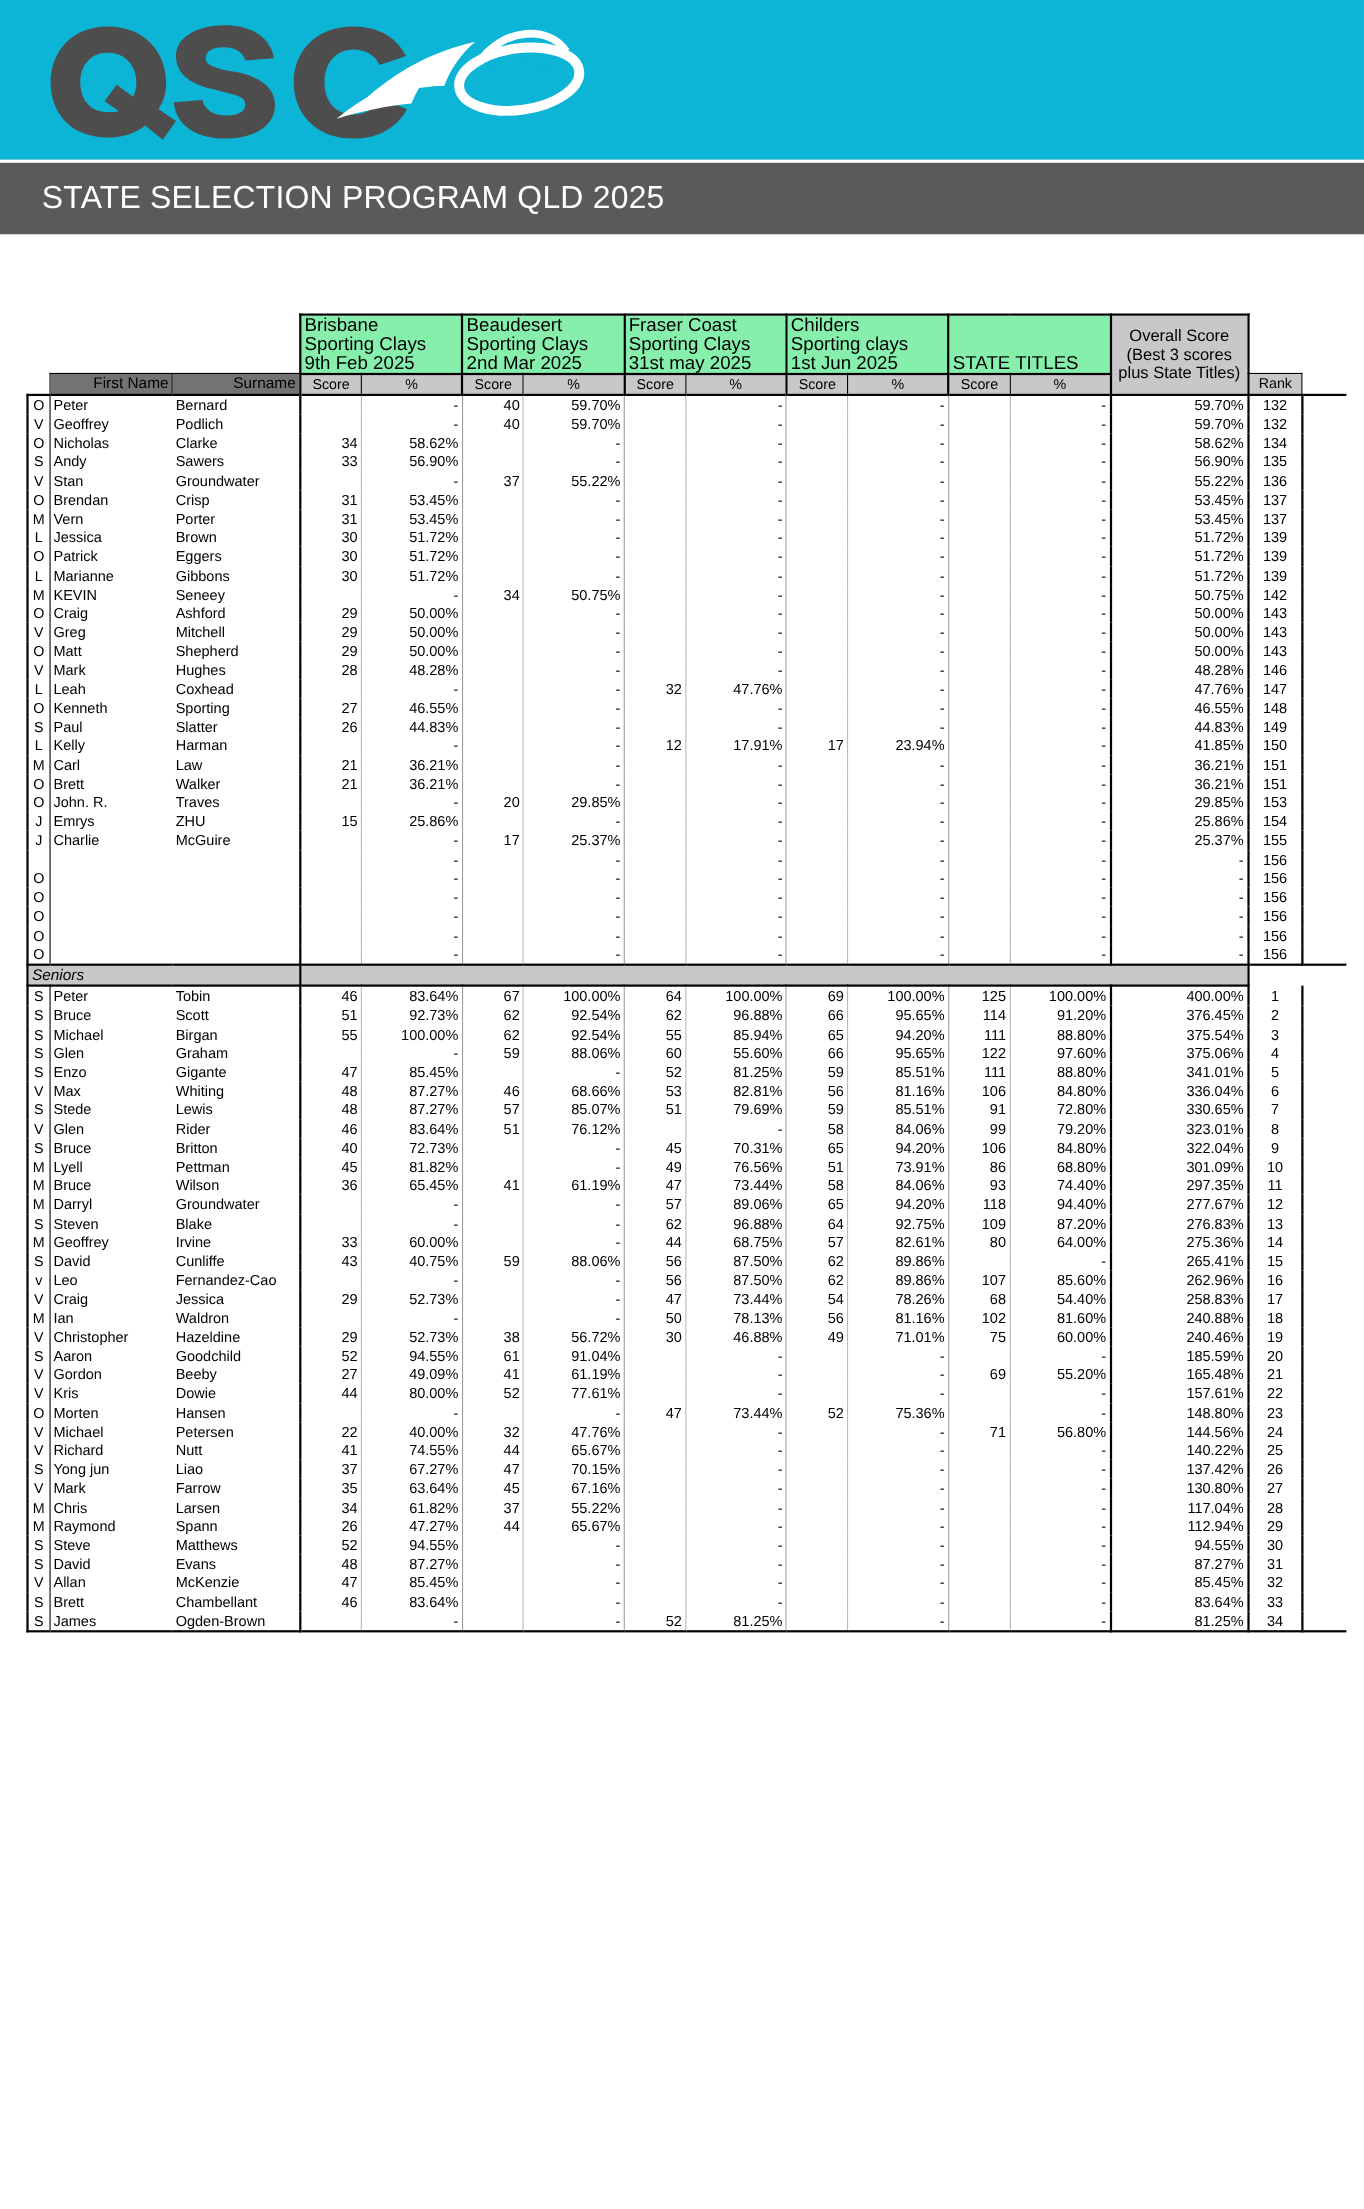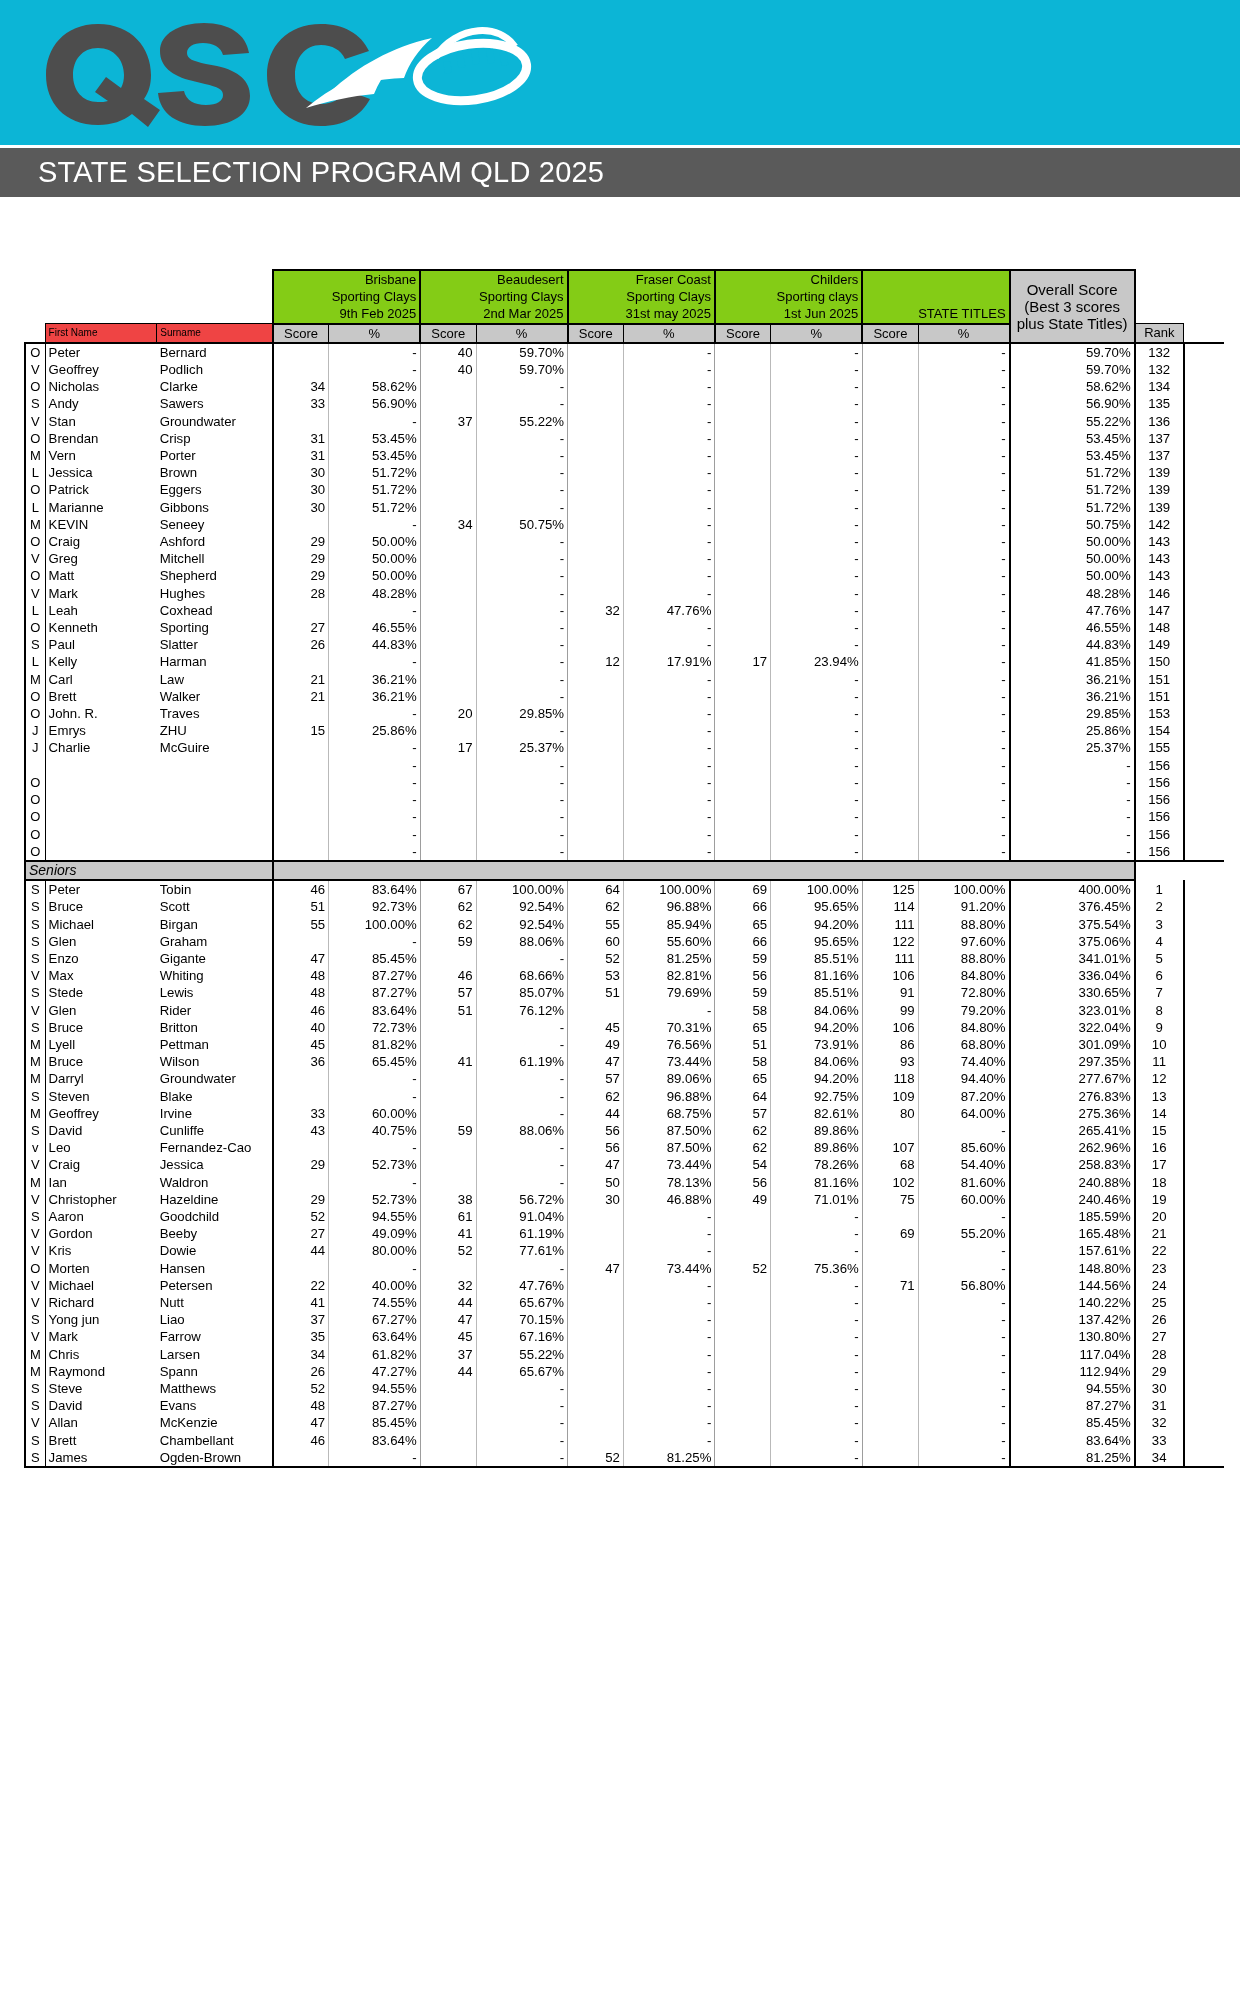--- a/index.html
+++ b/index.html
@@ -21,21 +21,21 @@
   }
   .logo-wrap {
     position: absolute;
     left: 40px; top: 22px;
     width: 500px; height: 105px;
   }
   .logo-wrap svg { display: block; }
 
   .title-bar {
     width: 1240px;
-    height: 52px;
+    height: 68px;
     background: #5a5a5a;
     display: flex;
     align-items: center;
     border-top: 3px solid #ffffff;
   }
   .title-bar .title-text {
     color: #ffffff;
     font-size: 29px;
     letter-spacing: 0.2px;
     padding-left: 38px;
@@ -70,24 +70,24 @@
   col.c-first { width: 100px; }
   col.c-sur   { width: 104px; }
   col.c-score { width: 50px; }
   col.c-pct   { width: 82px; }
   col.c-ov    { width: 112px; }
   col.c-rank  { width: 44px; }
   col.c-pad   { width: 36px; }
 
   
   .hdr-grp {
-    background: #84cc16;
-    text-align: right;
+    background: #86efac;
+    text-align: left;
     font-weight: bold;
-    font-size: 13px;
+    font-size: 17px;
     line-height: 17px;
     border: 2px solid #000;
     vertical-align: bottom;
   }
   .hdr-grp-plain {
     background: #c8c8c8;
     text-align: center;
     font-weight: normal;
     font-size: 15px;
     line-height: 17px;
@@ -97,23 +97,23 @@
   .hdr-sub {
     background: #c8c8c8;
     text-align: center;
     font-size: 13px;
     border: 1px solid #000;
     margin-left: 12px;
   }
   .hdr-sub.heavy-l { border-left: 2px solid #000; }
   .hdr-sub.heavy-r { border-right: 2px solid #000; }
   .hdr-name {
-    background: #ef4444;
-    text-align: left;
-    font-size: 10px;
+    background: #737373;
+    text-align: right;
+    font-size: 14px;
     border: 1px solid #000;
   }
   .hdr-blank { background: transparent; border: none; }
 
   
   td.cat {
     text-align: center;
     border-left: 2px solid #000;
     border-right: 1px solid #000;
     font-size: 13px;

